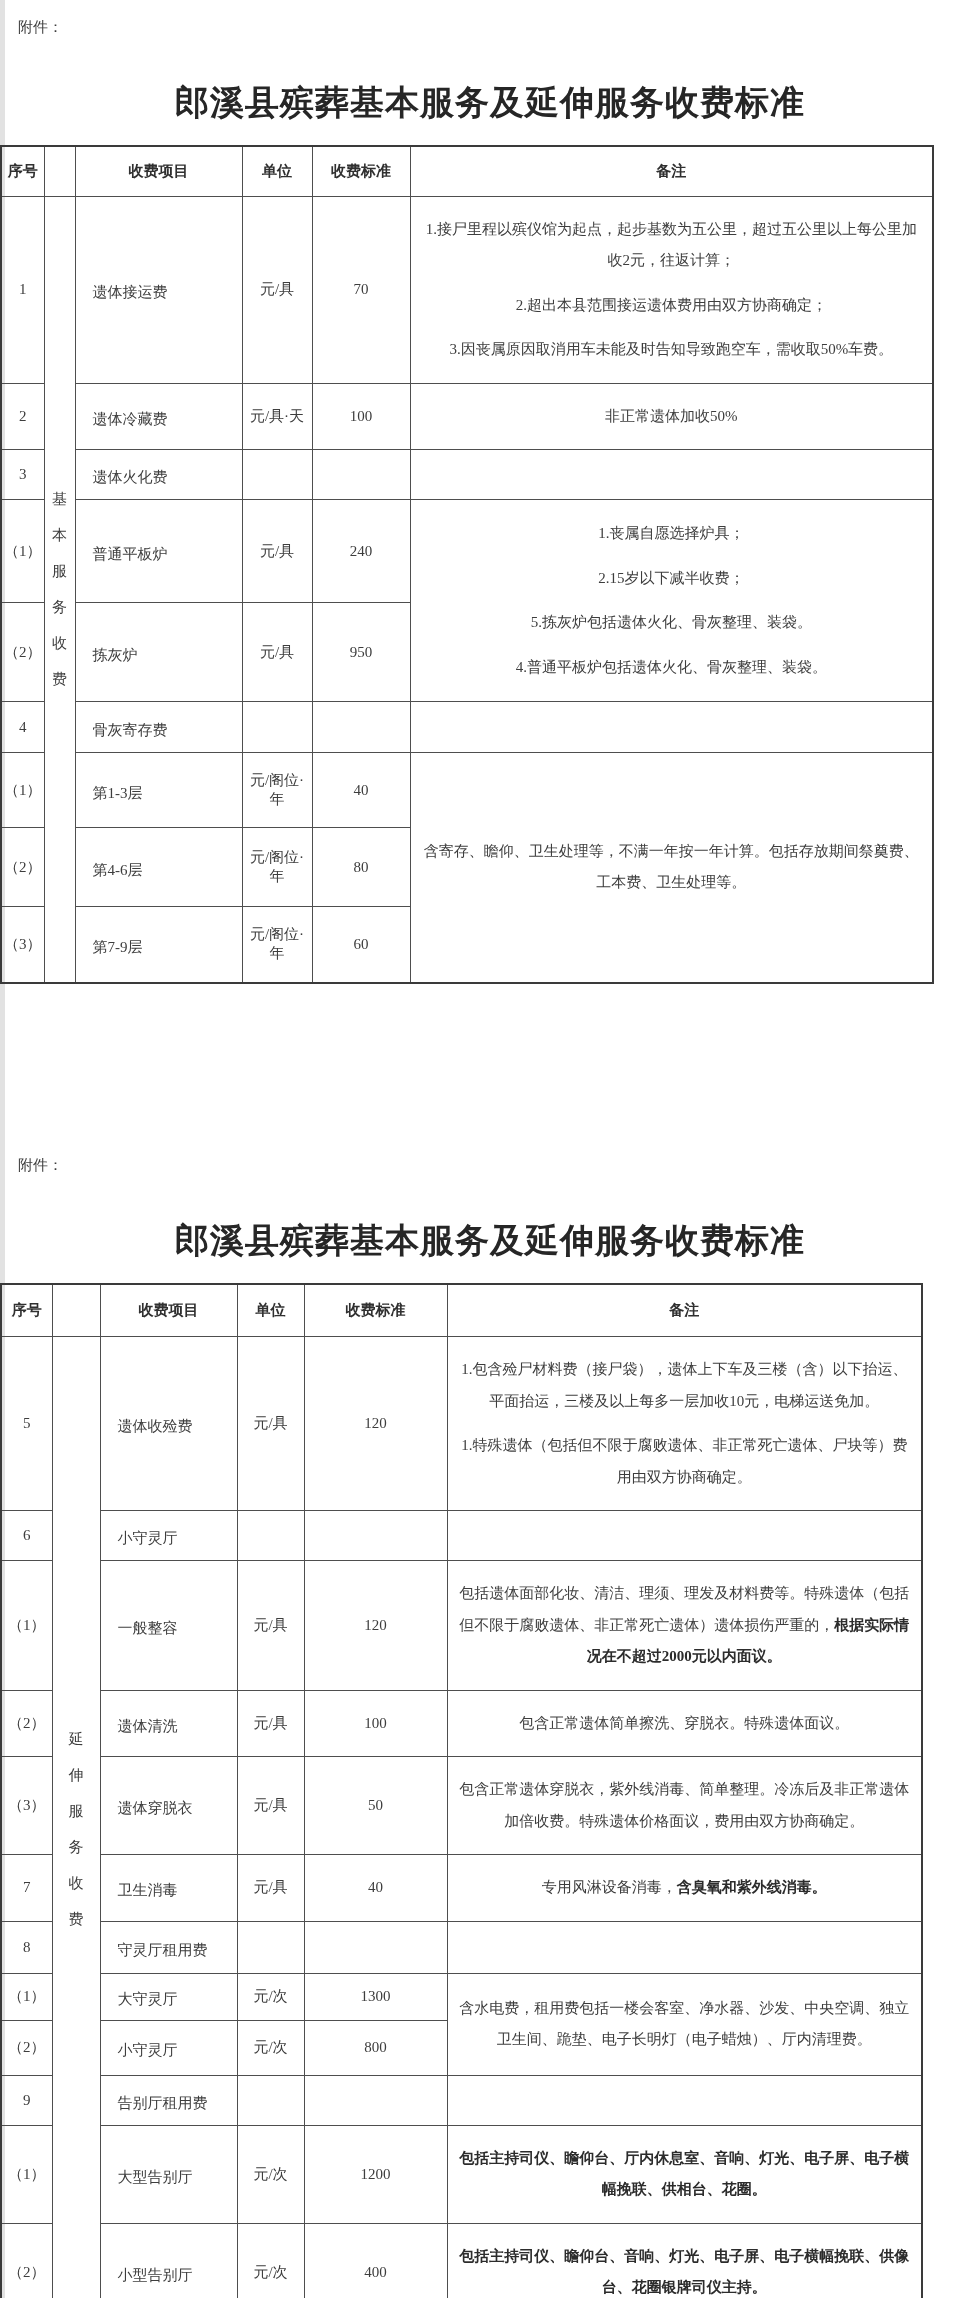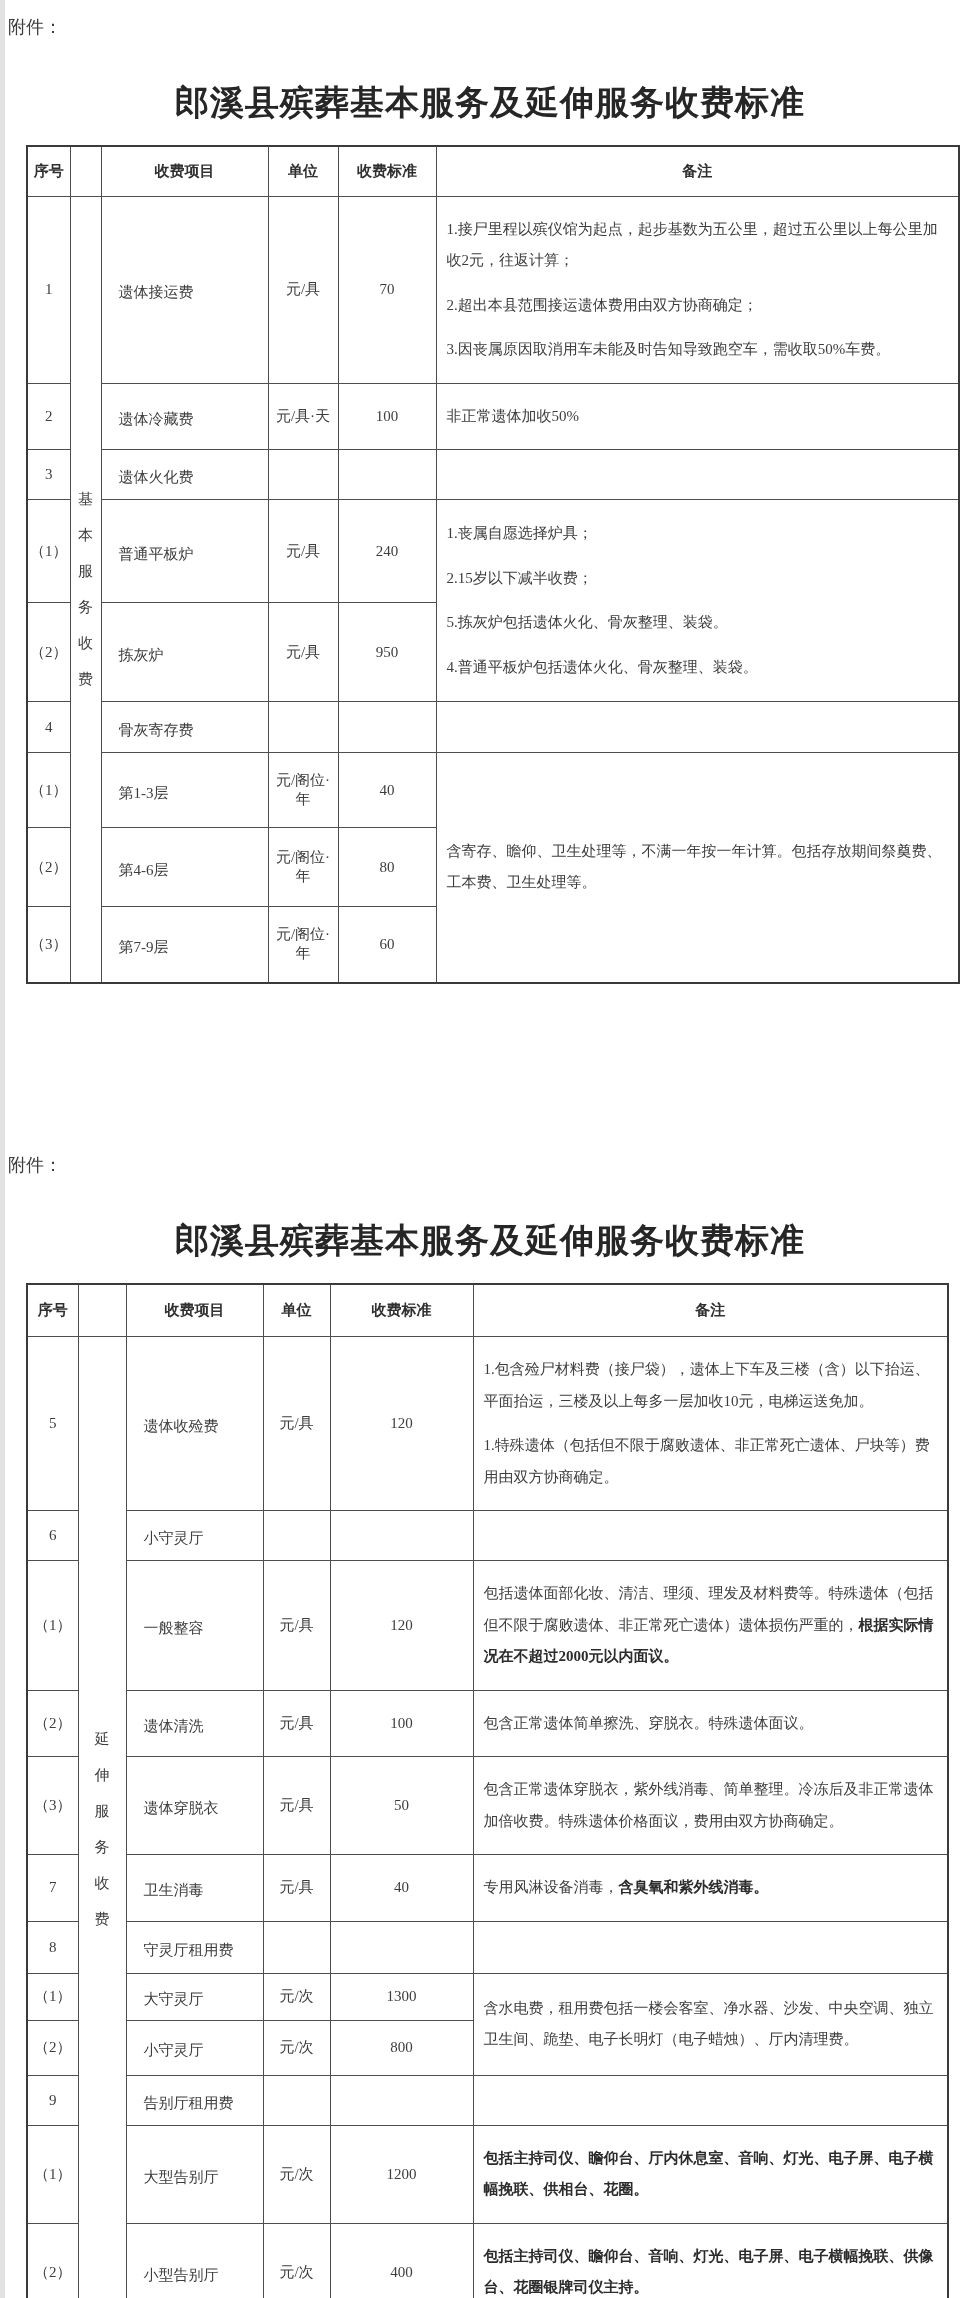--- a/index.html
+++ b/index.html
@@ -4,38 +4,38 @@
 <style>
   html,body{margin:0;padding:0;}
   body{
     width:980px;min-height:2298px;position:relative;background:#ffffff;
     font-family:"Liberation Serif","DejaVu Serif",serif;color:#3d3d3d;
   }
   .edge-strip{position:absolute;left:0;top:0;width:5px;height:100%;background:#e2e2e2;}
   .section{position:relative;}
   .sec1{padding-top:16px;}
   .sec2{margin-top:170px;}
-  .attach{font-size:18px;line-height:23px;margin:0 0 0 8px;color:#3d3d3d;}
+  .attach{font-size:15px;line-height:23px;margin:0 0 0 18px;color:#3d3d3d;}
   .doc-title{
     font-size:34px;line-height:36px;font-weight:bold;color:#262626;
     text-align:center;margin:46px 0 24px 0;letter-spacing:1px;
   }
   table.fee{
-    border-collapse:collapse;table-layout:fixed;margin-left:26px;
+    border-collapse:collapse;table-layout:fixed;
     border:2px solid #3a3a3a;
   }
   .fee th,.fee td{
     border:1px solid #4e4e4e;vertical-align:middle;
     font-size:15px;word-break:break-all;
   }
   .fee th{font-weight:bold;color:#303030;text-align:center;padding:2px;}
   td.c{text-align:center;padding:2px;}
   td.item{text-align:left;padding:8px 4px 2px 17px;}
   td.cat{text-align:center;padding:0;}
-  td.remark{text-align:left;padding:4px 10px;}
+  td.remark{text-align:center;padding:4px 10px;}
   td.remark p{margin:13px 0;line-height:2.1;}
   td.remark b{font-weight:bold;color:#2c2c2c;}
   .vlabel{display:flex;flex-direction:column;align-items:center;justify-content:center;}
   .vlabel span{display:block;line-height:36px;font-size:15px;color:#3d3d3d;}
 </style>
 </head>
 <body>
 
 <div class="edge-strip"></div>
 

